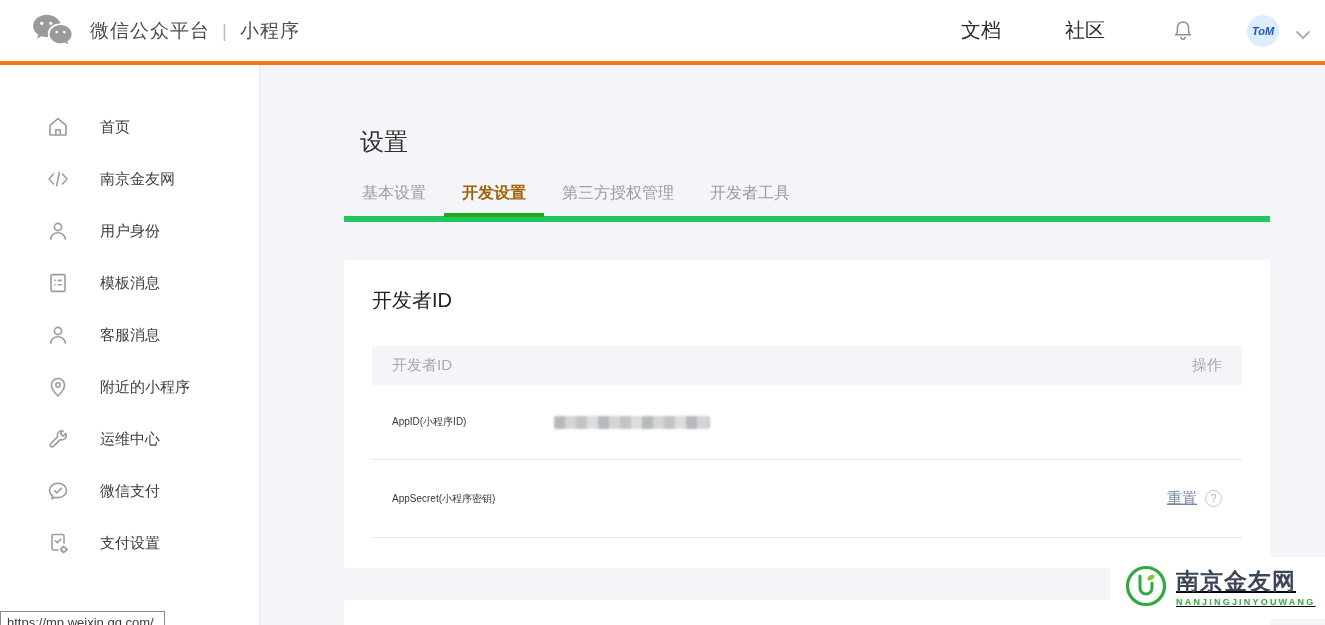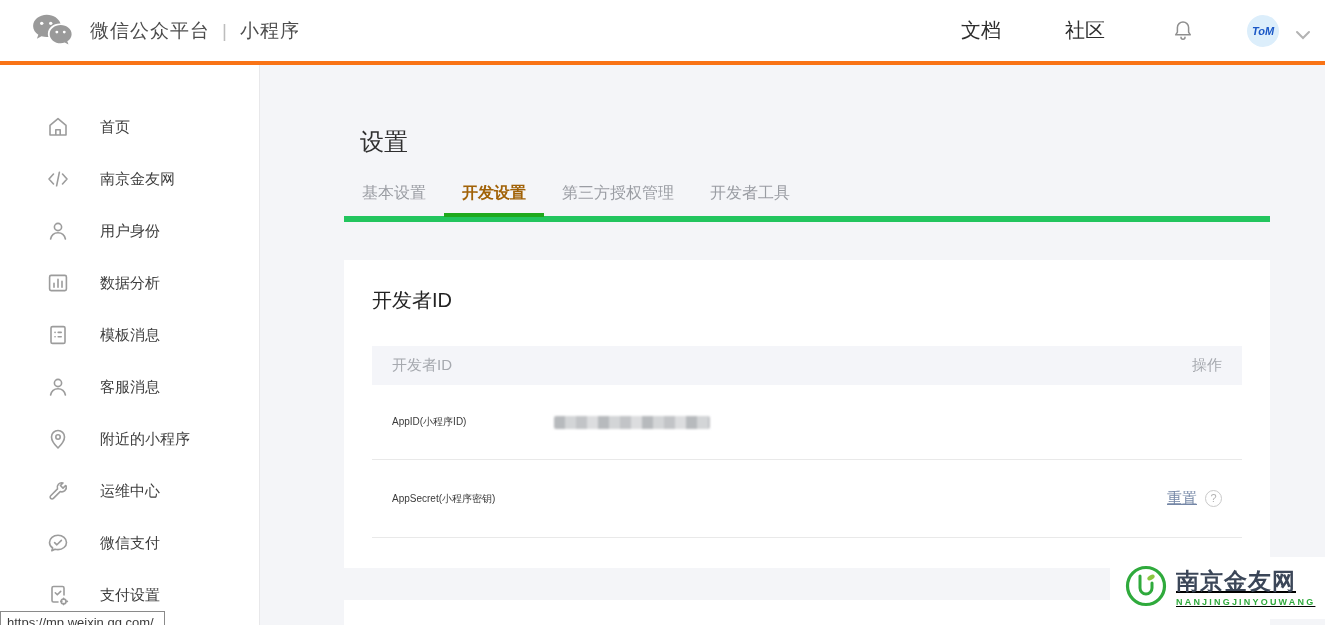--- a/index.html
+++ b/index.html
@@ -135,29 +135,20 @@
       <span class="side-label">南京金友网</span>
     </div>
     <div class="side-item">
       <span class="side-icon">
         <svg viewBox="0 0 24 24" fill="none" stroke="#9c9c9c" stroke-width="1.6" stroke-linecap="round">
           <circle cx="12" cy="8" r="3.6"></circle>
             <path d="M4.6 20c.9-4.1 3.9-6.2 7.4-6.2s6.5 2.1 7.4 6.2"></path>
         </svg>
       </span>
       <span class="side-label">用户身份</span>
-    </div>
-    <div class="side-item">
-      <span class="side-icon">
-        <svg viewBox="0 0 24 24" fill="none" stroke="#9c9c9c" stroke-width="1.6" stroke-linecap="round">
-          <rect x="3.6" y="4.4" width="16.8" height="15.2" rx="1.5"></rect>
-          <path d="M8 16.2v-4M12 16.2V8.2M16 16.2v-6"></path>
-        </svg>
-      </span>
-      <span class="side-label">数据分析</span>
     </div>
     <div class="side-item">
       <span class="side-icon">
         <svg viewBox="0 0 24 24" fill="none" stroke="#9c9c9c" stroke-width="1.6" stroke-linecap="round">
           <rect x="5" y="3.6" width="14" height="16.8" rx="1.5"></rect>
           <path d="M9 9.4h.1M12.2 9.4h3M9 13.8h.1M12.2 13.8h3"></path>
         </svg>
       </span>
       <span class="side-label">模板消息</span>
     </div>

